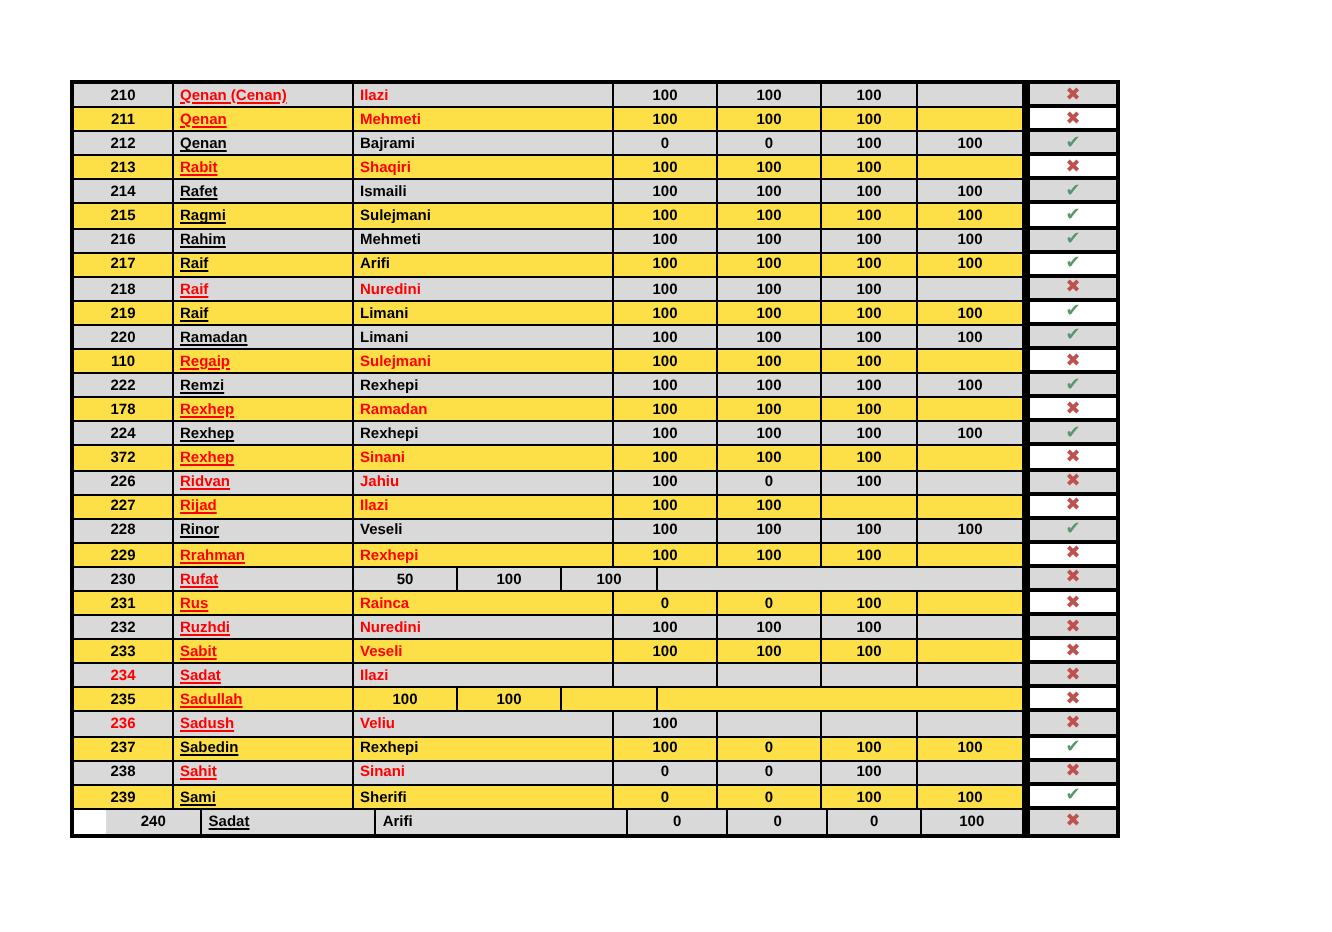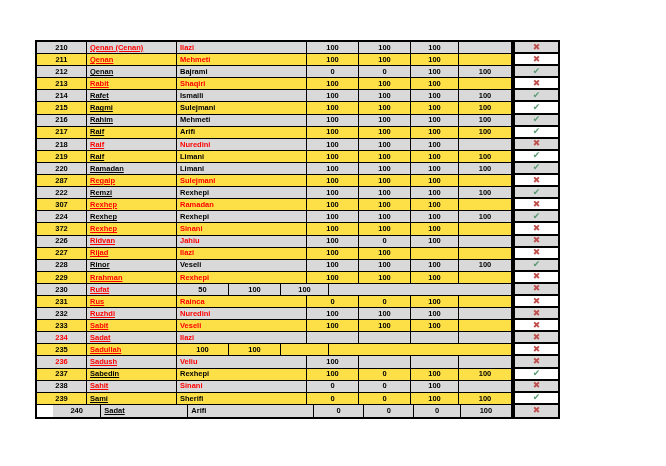--- a/index.html
+++ b/index.html
@@ -186,41 +186,41 @@
     <div class="cell c-num">220</div>
     <div class="cell c-first">Ramadan</div>
     <div class="cell c-last">Limani</div>
     <div class="cell c-s1">100</div>
     <div class="cell c-s2">100</div>
     <div class="cell c-s3">100</div>
     <div class="cell c-s4">100</div>
   </div>
 
   <div class="row">
-    <div class="cell c-num">287</div>
+    <div class="cell c-num">110</div>
     <div class="cell c-first red">Regaip</div>
     <div class="cell c-last red">Sulejmani</div>
     <div class="cell c-s1">100</div>
     <div class="cell c-s2">100</div>
     <div class="cell c-s3">100</div>
     <div class="cell c-s4"></div>
   </div>
 
   <div class="row alt">
     <div class="cell c-num">222</div>
     <div class="cell c-first">Remzi</div>
     <div class="cell c-last">Rexhepi</div>
     <div class="cell c-s1">100</div>
     <div class="cell c-s2">100</div>
     <div class="cell c-s3">100</div>
     <div class="cell c-s4">100</div>
   </div>
 
   <div class="row">
-    <div class="cell c-num">307</div>
+    <div class="cell c-num">178</div>
     <div class="cell c-first red">Rexhep</div>
     <div class="cell c-last red">Ramadan</div>
     <div class="cell c-s1">100</div>
     <div class="cell c-s2">100</div>
     <div class="cell c-s3">100</div>
     <div class="cell c-s4"></div>
   </div>
 
   <div class="row alt">
     <div class="cell c-num">224</div>

